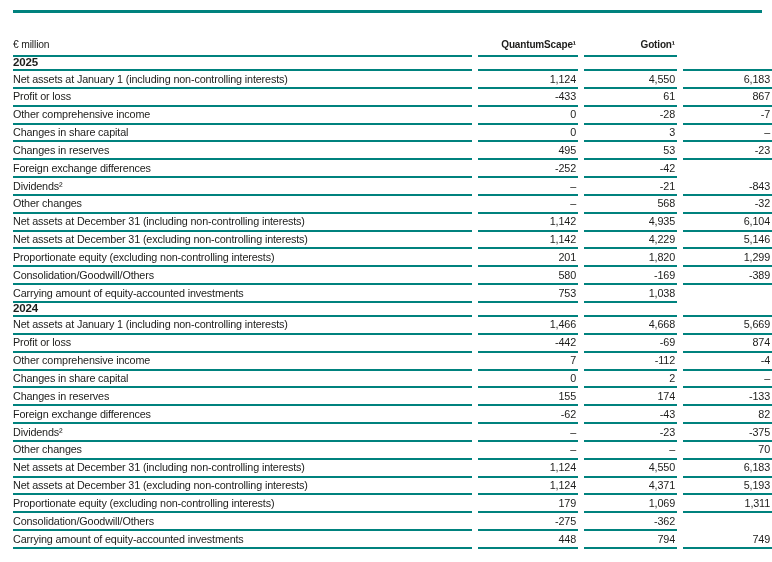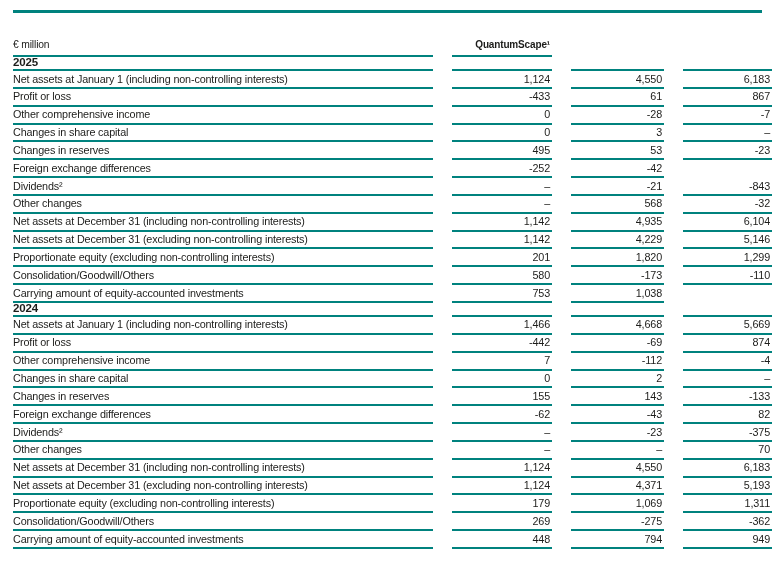--- a/index.html
+++ b/index.html
@@ -20,21 +20,21 @@
   .top-rule{
     margin-top:10px;
     margin-right:10px;
     height:3px;
     background:var(--rule);
   }
   .fin-table{width:759px;}
   .row{
     display:grid;
     grid-template-columns:1fr 100px 93px 89px;
-    column-gap:19px;
+    column-gap:6px;
   }
   .cell{
     border-bottom:2px solid var(--rule);
     height:17.85px;
     display:flex;
     align-items:center;
     font-size:10.8px;
     letter-spacing:-0.15px;
     line-height:1;
     box-sizing:border-box;
@@ -56,20 +56,21 @@
 </head>
 <body>
 
 <div class="page">
   <div class="top-rule"></div>
   <div class="fin-table" id="table-root">
     <div class="row header-row">
       <div class="cell unit">€ million</div>
 
     <div class="cell num">QuantumScape¹</div>
+        <div class="cell num">Gotion¹</div>
       </div>
 
   <div class="row year-row">
         <div class="cell year-cell">2025</div>
         <div class="cell num"></div>
         <div class="cell num"></div>
         <div class="cell num"></div>
       </div>
       <div class="row">
         <div class="cell label">Net assets at January 1 (including non-controlling interests)</div>
@@ -132,22 +133,22 @@
       </div>
       <div class="row">
         <div class="cell label">Proportionate equity (excluding non-controlling interests)</div>
         <div class="cell num">201</div>
         <div class="cell num">1,820</div>
         <div class="cell num">1,299</div>
       </div>
       <div class="row">
         <div class="cell label">Consolidation/Goodwill/Others</div>
         <div class="cell num">580</div>
-        <div class="cell num">-173</div>
-        <div class="cell num">-110</div>
+        <div class="cell num">-169</div>
+        <div class="cell num">-389</div>
       </div>
       <div class="row">
         <div class="cell label">Carrying amount of equity-accounted investments</div>
         <div class="cell num">753</div>
         <div class="cell num">1,038</div>
       </div>
       <div class="row year-row">
         <div class="cell year-cell">2024</div>
         <div class="cell num"></div>
         <div class="cell num"></div>
@@ -173,21 +174,21 @@
       </div>
       <div class="row">
         <div class="cell label">Changes in share capital</div>
         <div class="cell num">0</div>
         <div class="cell num">2</div>
         <div class="cell num">–</div>
       </div>
       <div class="row">
         <div class="cell label">Changes in reserves</div>
         <div class="cell num">155</div>
-        <div class="cell num">143</div>
+        <div class="cell num">174</div>
         <div class="cell num">-133</div>
       </div>
       <div class="row">
         <div class="cell label">Foreign exchange differences</div>
         <div class="cell num">-62</div>
         <div class="cell num">-43</div>
         <div class="cell num">82</div>
       </div>
       <div class="row">
         <div class="cell label">Dividends²</div>
@@ -214,24 +215,23 @@
         <div class="cell num">5,193</div>
       </div>
       <div class="row">
         <div class="cell label">Proportionate equity (excluding non-controlling interests)</div>
         <div class="cell num">179</div>
         <div class="cell num">1,069</div>
         <div class="cell num">1,311</div>
       </div>
       <div class="row">
         <div class="cell label">Consolidation/Goodwill/Others</div>
-        <div class="cell num">269</div>
         <div class="cell num">-275</div>
         <div class="cell num">-362</div>
       </div>
       <div class="row">
         <div class="cell label">Carrying amount of equity-accounted investments</div>
         <div class="cell num">448</div>
         <div class="cell num">794</div>
-        <div class="cell num">949</div>
+        <div class="cell num">749</div>
       </div>
     </div>
 </div>
 
 </body></html>

